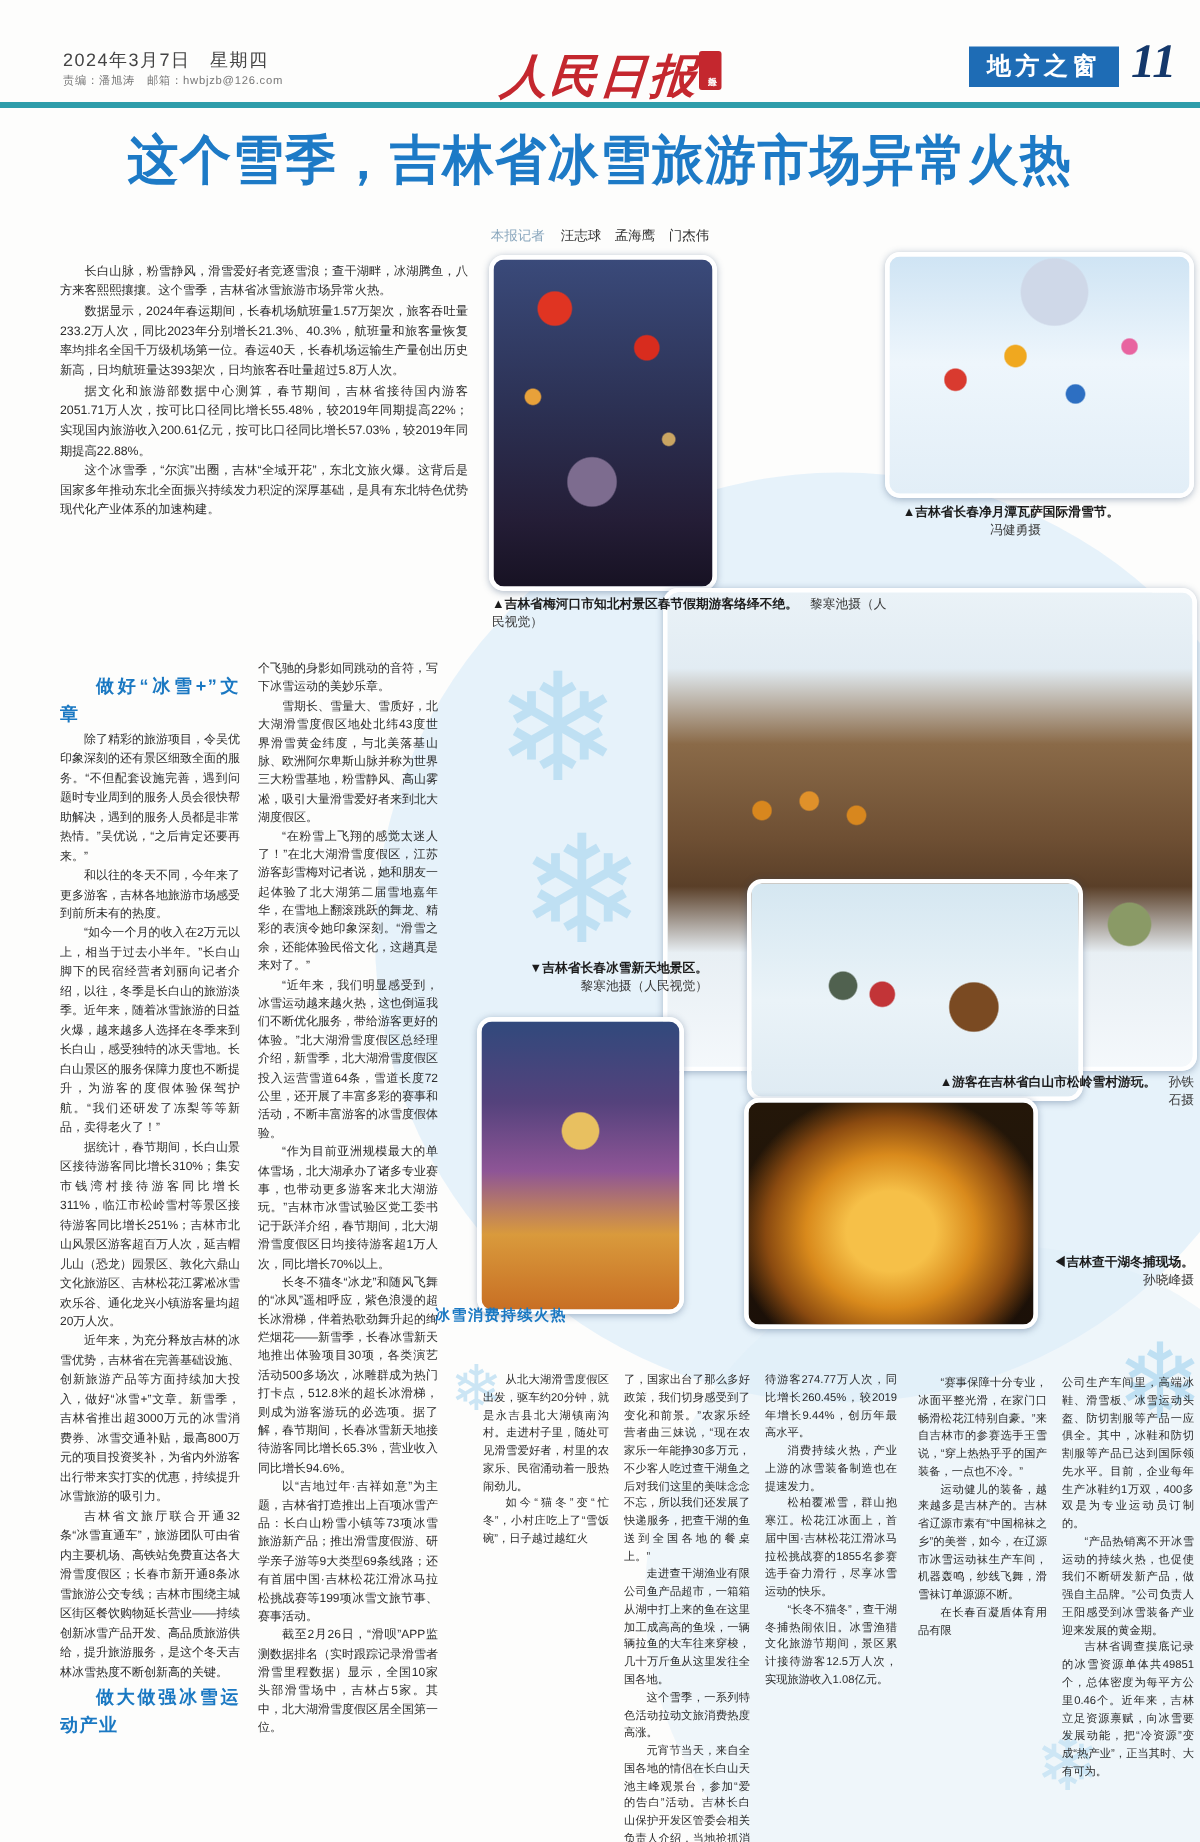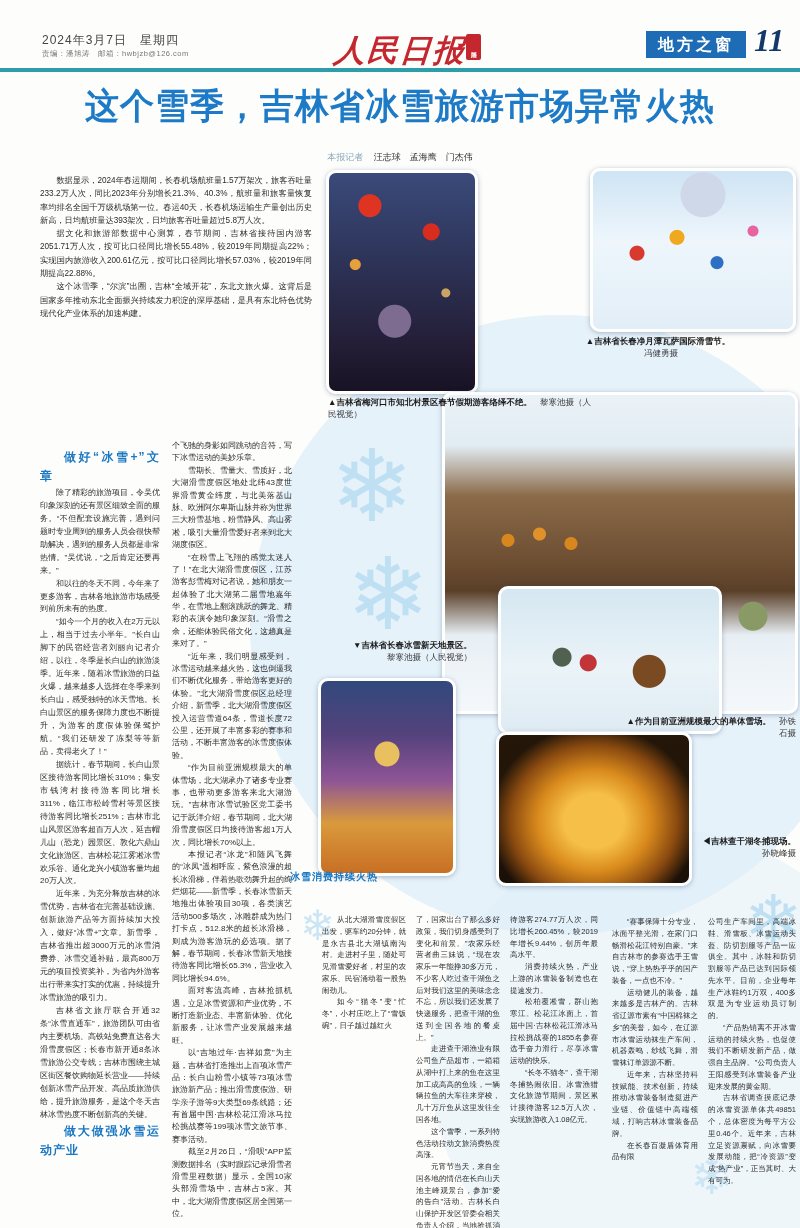--- a/index.html
+++ b/index.html
@@ -96,42 +96,43 @@
        radial-gradient(circle at 40% 52%, #c23437 0 8px, rgba(0,0,0,0) 9px),
        radial-gradient(circle at 28% 48%, #50614f 0 9px, rgba(0,0,0,0) 10px),
        linear-gradient(180deg,#d5e7f1 0%,#eaf3f8 55%,#dfebf3 100%);"></div>
   <div class="abs photo" style="left:318px;top:678px;width:138px;height:198px;background:
        radial-gradient(circle at 50% 38%, #e8c060 0 12px, rgba(0,0,0,0) 13px),
        linear-gradient(180deg,#31497c 0%,#54427c 28%,#8e5596 52%,#d99a3c 74%,#c86f24 100%);"></div>
   <div class="abs photo" style="left:496px;top:732px;width:196px;height:154px;background:
        radial-gradient(ellipse at 50% 58%, #f6c048 0 22%, #d98a1c 42%, #8a4a10 62%, rgba(0,0,0,0) 78%),
        linear-gradient(180deg,#241709 0%,#1b1008 100%);"></div>
 
-  <div class="abs cap" style="left:540px;top:336px;width:236px;text-align:center;">
+  <div class="abs cap" style="left:556px;top:336px;width:236px;text-align:center;">
     <span>▲</span><span>吉林省长春净月潭瓦萨国际滑雪节。</span><br>
     <span class="credit">冯健勇摄</span>
   </div>
   <div class="abs cap" style="left:328px;top:397px;width:266px;">
     <span>▲</span><span>吉林省梅河口市知北村景区春节假期游客络绎不绝。</span>
     <span class="credit">黎寒池摄（人民视觉）</span>
   </div>
   <div class="abs cap" style="left:320px;top:640px;width:152px;text-align:right;">
     <span>▼</span><span>吉林省长春冰雪新天地景区。</span><br>
     <span class="credit">黎寒池摄（人民视觉）</span>
   </div>
   <div class="abs cap" style="left:620px;top:716px;width:176px;text-align:right;z-index:3;">
-    <span>▲</span><span>作为目前亚洲规模最大的单体雪场。</span>
+    <span>▲</span><span>游客在吉林省白山市松岭雪村游玩。</span>
     <span class="credit">孙铁石摄</span>
   </div>
   <div class="abs cap" style="left:692px;top:836px;width:104px;text-align:right;">
     <span>◀</span><span>吉林查干湖冬捕现场。</span><br>
     <span class="credit">孙晓峰摄</span>
   </div>
 
   <div class="abs col" style="left:40px;top:174px;width:272px;height:268px;font-size:8.2px;">
+    <p>长白山脉，粉雪静风，滑雪爱好者竞逐雪浪；查干湖畔，冰湖腾鱼，八方来客熙熙攘攘。这个雪季，吉林省冰雪旅游市场异常火热。</p>
     <p>数据显示，2024年春运期间，长春机场航班量1.57万架次，旅客吞吐量233.2万人次，同比2023年分别增长21.3%、40.3%，航班量和旅客量恢复率均排名全国千万级机场第一位。春运40天，长春机场运输生产量创出历史新高，日均航班量达393架次，日均旅客吞吐量超过5.8万人次。</p>
     <p>据文化和旅游部数据中心测算，春节期间，吉林省接待国内游客2051.71万人次，按可比口径同比增长55.48%，较2019年同期提高22%；实现国内旅游收入200.61亿元，按可比口径同比增长57.03%，较2019年同期提高22.88%。</p>
     <p>这个冰雪季，“尔滨”出圈，吉林“全域开花”，东北文旅火爆。这背后是国家多年推动东北全面振兴持续发力积淀的深厚基础，是具有东北特色优势现代化产业体系的加速构建。</p>
   </div>
 
   <div class="abs col" style="left:40px;top:448px;width:120px;height:778px;">
     <p class="h-blue">做好“冰雪+”文章</p>
     <p>除了精彩的旅游项目，令吴优印象深刻的还有景区细致全面的服务。“不但配套设施完善，遇到问题时专业周到的服务人员会很快帮助解决，遇到的服务人员都是非常热情。”吴优说，“之后肯定还要再来。”</p>
     <p>和以往的冬天不同，今年来了更多游客，吉林各地旅游市场感受到前所未有的热度。</p>
     <p>“如今一个月的收入在2万元以上，相当于过去小半年。”长白山脚下的民宿经营者刘丽向记者介绍，以往，冬季是长白山的旅游淡季。近年来，随着冰雪旅游的日益火爆，越来越多人选择在冬季来到长白山，感受独特的冰天雪地。长白山景区的服务保障力度也不断提升，为游客的度假体验保驾护航。“我们还研发了冻梨等等新品，卖得老火了！”</p>
@@ -141,22 +142,21 @@
     <p class="h-blue">做大做强冰雪运动产业</p>
 
   </div>
 
   <div class="abs col" style="left:172px;top:440px;width:120px;height:786px;line-height:1.55;">
     <p class="cont">个飞驰的身影如同跳动的音符，写下冰雪运动的美妙乐章。</p>
     <p>雪期长、雪量大、雪质好，北大湖滑雪度假区地处北纬43度世界滑雪黄金纬度，与北美落基山脉、欧洲阿尔卑斯山脉并称为世界三大粉雪基地，粉雪静风、高山雾凇，吸引大量滑雪爱好者来到北大湖度假区。</p>
     <p>“在粉雪上飞翔的感觉太迷人了！”在北大湖滑雪度假区，江苏游客彭雪梅对记者说，她和朋友一起体验了北大湖第二届雪地嘉年华，在雪地上翻滚跳跃的舞龙、精彩的表演令她印象深刻。“滑雪之余，还能体验民俗文化，这趟真是来对了。”</p>
     <p>“近年来，我们明显感受到，冰雪运动越来越火热，这也倒逼我们不断优化服务，带给游客更好的体验。”北大湖滑雪度假区总经理介绍，新雪季，北大湖滑雪度假区投入运营雪道64条，雪道长度72公里，还开展了丰富多彩的赛事和活动，不断丰富游客的冰雪度假体验。</p>
     <p>“作为目前亚洲规模最大的单体雪场，北大湖承办了诸多专业赛事，也带动更多游客来北大湖游玩。”吉林市冰雪试验区党工委书记于跃洋介绍，春节期间，北大湖滑雪度假区日均接待游客超1万人次，同比增长70%以上。</p>
-    <p>本报记者“冰龙”和随风飞舞的“冰凤”遥相呼应，紫色浪漫的超长冰滑梯，伴着热歌劲舞升起的绚烂烟花——新雪季，长春冰雪新天地推出体验项目30项，各类演艺活动500多场次，冰雕群成为热门打卡点，512.8米的超长冰滑梯，则成为游客游玩的必选项。据了解，春节期间，长春冰雪新天地接待游客同比增长65.3%，营业收入同比增长94.6%。</p>
-    <p>面对客流高峰，吉林抢抓机遇，立足冰雪资源和产业优势，不断打造新业态、丰富新体验、优化新服务，让冰雪产业发展越来越旺。</p>
+    <p>长冬不猫冬“冰龙”和随风飞舞的“冰凤”遥相呼应，紫色浪漫的超长冰滑梯，伴着热歌劲舞升起的绚烂烟花——新雪季，长春冰雪新天地推出体验项目30项，各类演艺活动500多场次，冰雕群成为热门打卡点，512.8米的超长冰滑梯，则成为游客游玩的必选项。据了解，春节期间，长春冰雪新天地接待游客同比增长65.3%，营业收入同比增长94.6%。</p>
     <p>以“吉地过年·吉祥如意”为主题，吉林省打造推出上百项冰雪产品：长白山粉雪小镇等73项冰雪旅游新产品；推出滑雪度假游、研学亲子游等9大类型69条线路；还有首届中国·吉林松花江滑冰马拉松挑战赛等199项冰雪文旅节事、赛事活动。</p>
     <p>截至2月26日，“滑呗”APP监测数据排名（实时跟踪记录滑雪者滑雪里程数据）显示，全国10家头部滑雪场中，吉林占5家。其中，北大湖滑雪度假区居全国第一位。</p>
   </div>
 
   <div class="abs h-blue2" style="left:290px;top:870px;">冰雪消费持续火热</div>
 
   <div class="abs col mid" style="left:322px;top:894px;width:84px;height:330px;">
     <p>从北大湖滑雪度假区出发，驱车约20分钟，就是永吉县北大湖镇南沟村。走进村子里，随处可见滑雪爱好者，村里的农家乐、民宿涌动着一股热闹劲儿。</p>
     <p>如今“猫冬”变“忙冬”，小村庄吃上了“雪饭碗”，日子越过越红火</p>
   </div>
@@ -170,21 +170,20 @@
   <div class="abs col mid" style="left:510px;top:894px;width:88px;height:330px;">
     <p class="cont">待游客274.77万人次，同比增长260.45%，较2019年增长9.44%，创历年最高水平。</p>
     <p>消费持续火热，产业上游的冰雪装备制造也在提速发力。</p>
     <p>松柏覆凇雪，群山抱寒江。松花江冰面上，首届中国·吉林松花江滑冰马拉松挑战赛的1855名参赛选手奋力滑行，尽享冰雪运动的快乐。</p>
     <p>“长冬不猫冬”，查干湖冬捕热闹依旧。冰雪渔猎文化旅游节期间，景区累计接待游客12.5万人次，实现旅游收入1.08亿元。</p>
   </div>
 
   <div class="abs col mid" style="left:612px;top:896px;width:86px;height:328px;">
     <p>“赛事保障十分专业，冰面平整光滑，在家门口畅滑松花江特别自豪。”来自吉林市的参赛选手王雪说，“穿上热热乎乎的国产装备，一点也不冷。”</p>
     <p>运动健儿的装备，越来越多是吉林产的。吉林省辽源市素有“中国棉袜之乡”的美誉，如今，在辽源市冰雪运动袜生产车间，机器轰鸣，纱线飞舞，滑雪袜订单源源不断。</p>
-    <p>近年来，吉林坚持科技赋能、技术创新，持续推动冰雪装备制造挺进产业链、价值链中高端领域，打响吉林冰雪装备品牌。</p>
     <p>在长春百凝盾体育用品有限</p>
   </div>
   <div class="abs col mid" style="left:708px;top:896px;width:88px;height:328px;">
     <p class="cont">公司生产车间里，高端冰鞋、滑雪板、冰雪运动头盔、防切割服等产品一应俱全。其中，冰鞋和防切割服等产品已达到国际领先水平。目前，企业每年生产冰鞋约1万双，400多双是为专业运动员订制的。</p>
     <p>“产品热销离不开冰雪运动的持续火热，也促使我们不断研发新产品，做强自主品牌。”公司负责人王阳感受到冰雪装备产业迎来发展的黄金期。</p>
     <p>吉林省调查摸底记录的冰雪资源单体共49851个，总体密度为每平方公里0.46个。近年来，吉林立足资源禀赋，向冰雪要发展动能，把“冷资源”变成“热产业”，正当其时、大有可为。</p>
   </div>
 
 </div>
 

